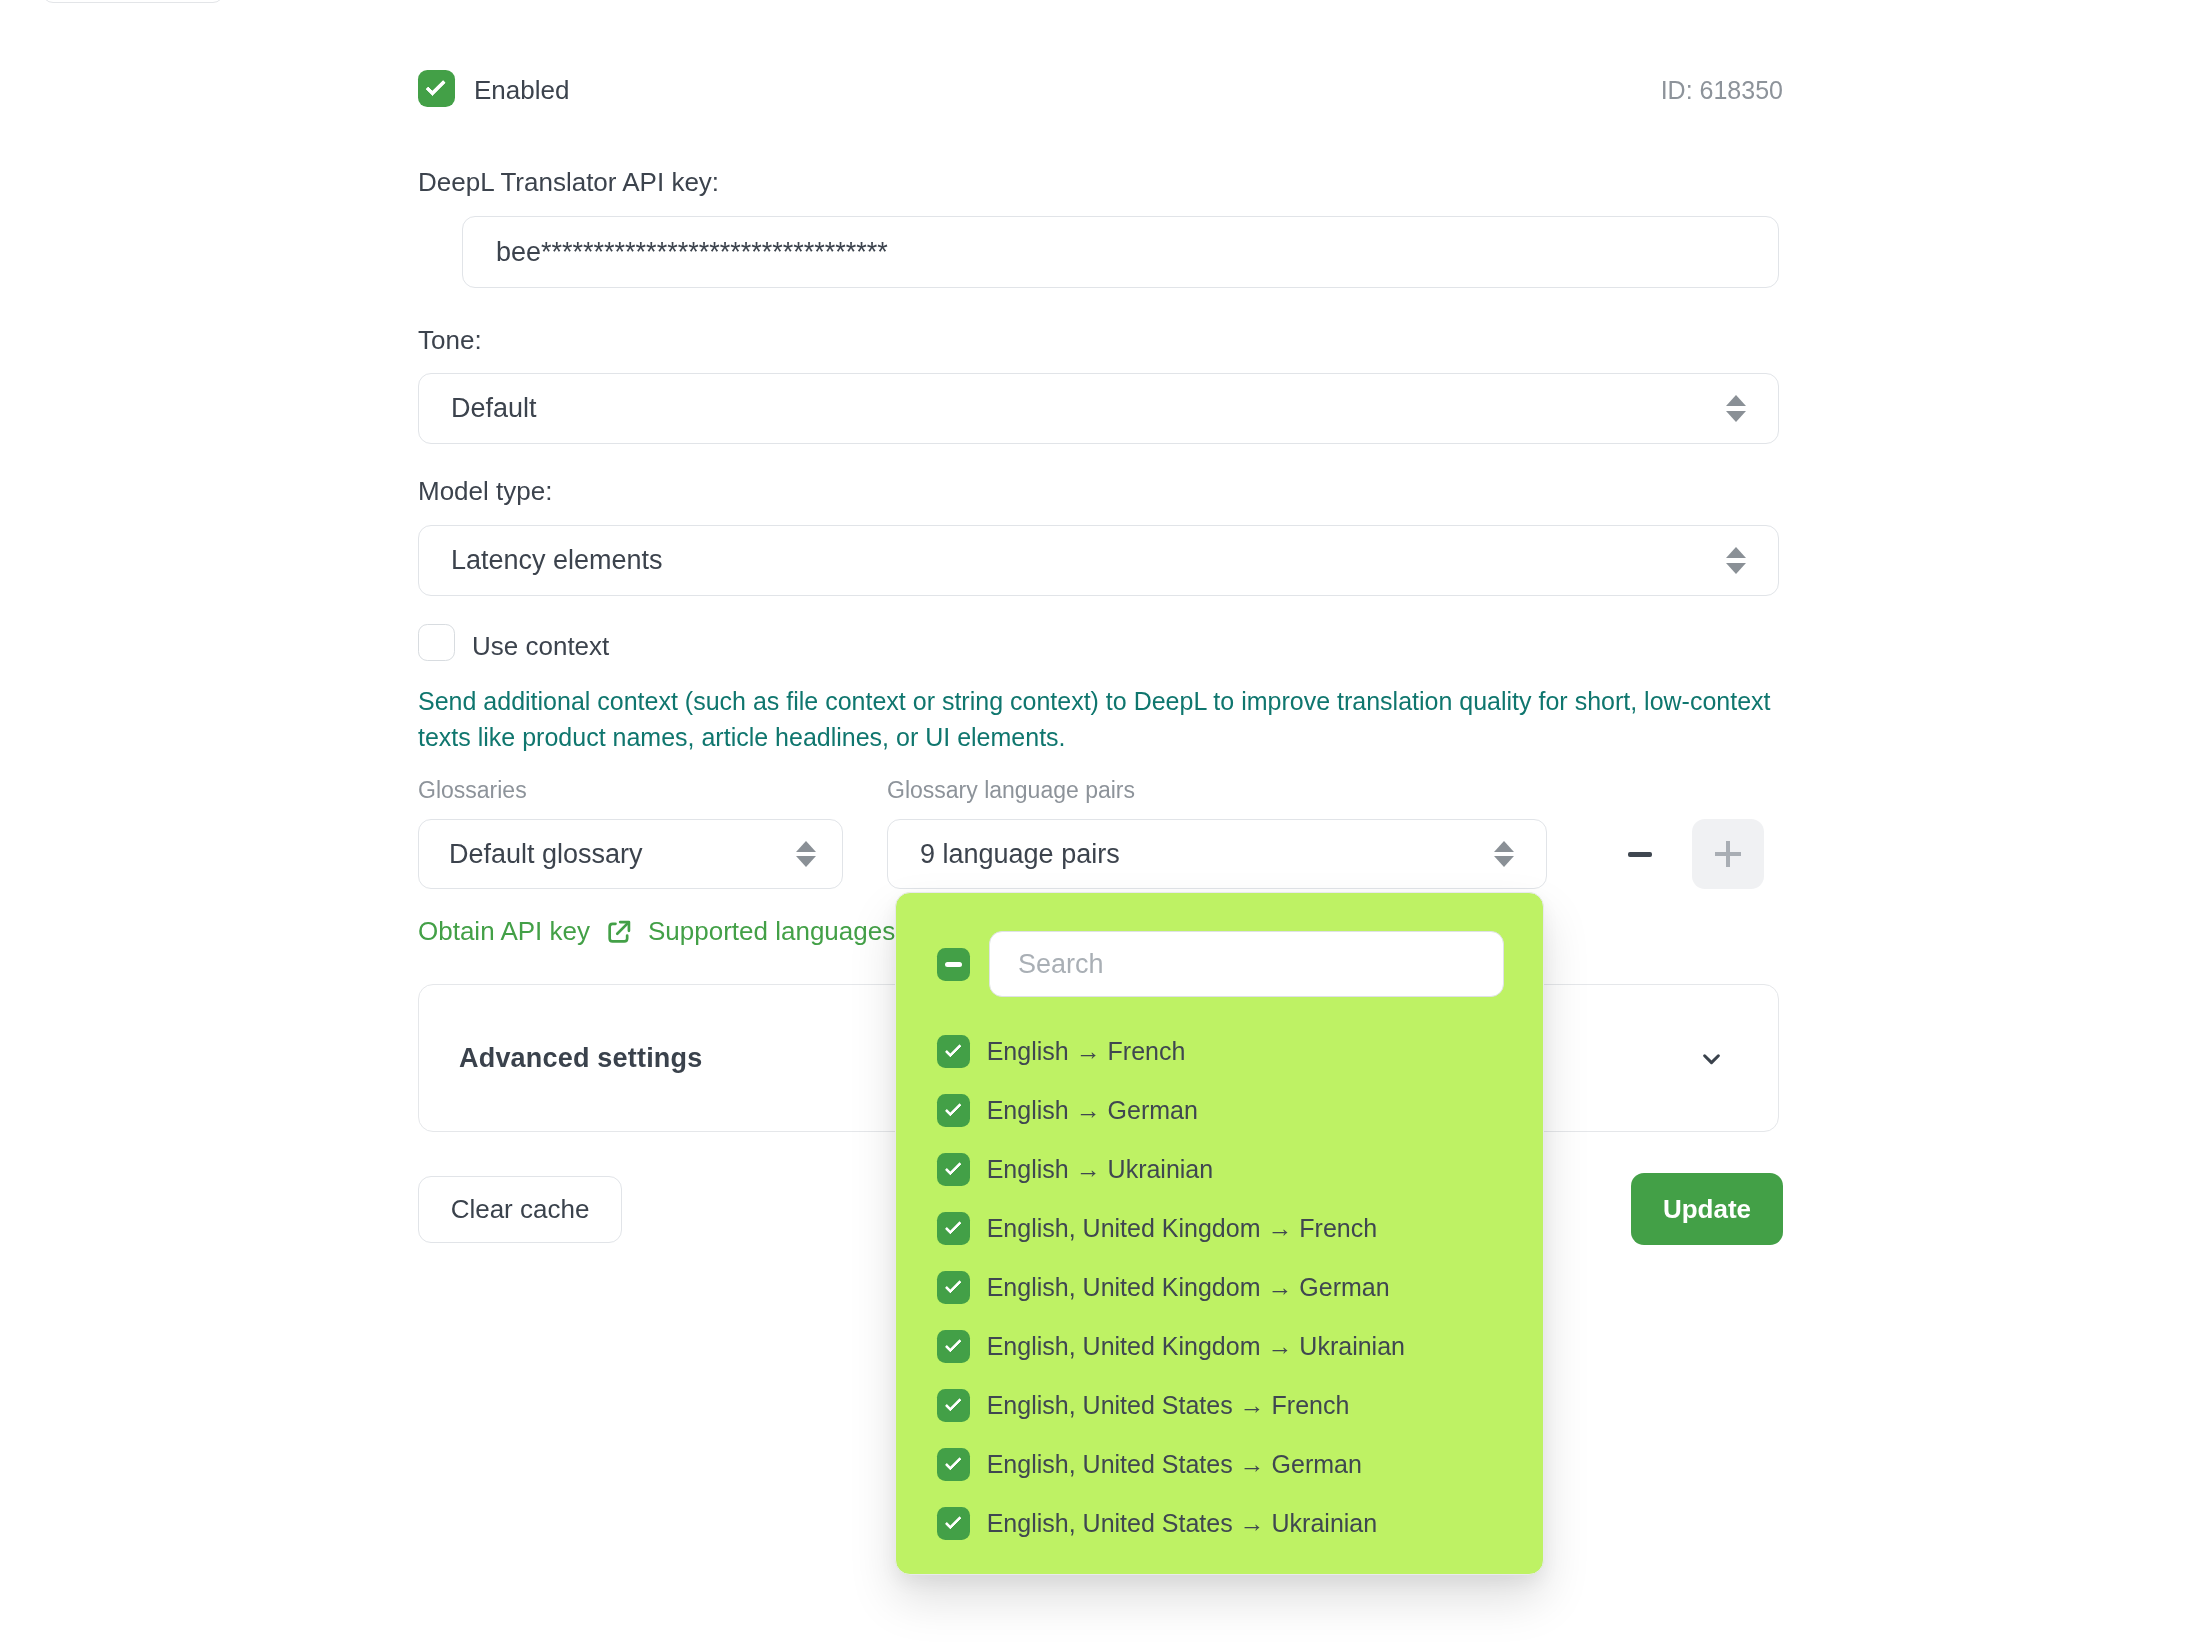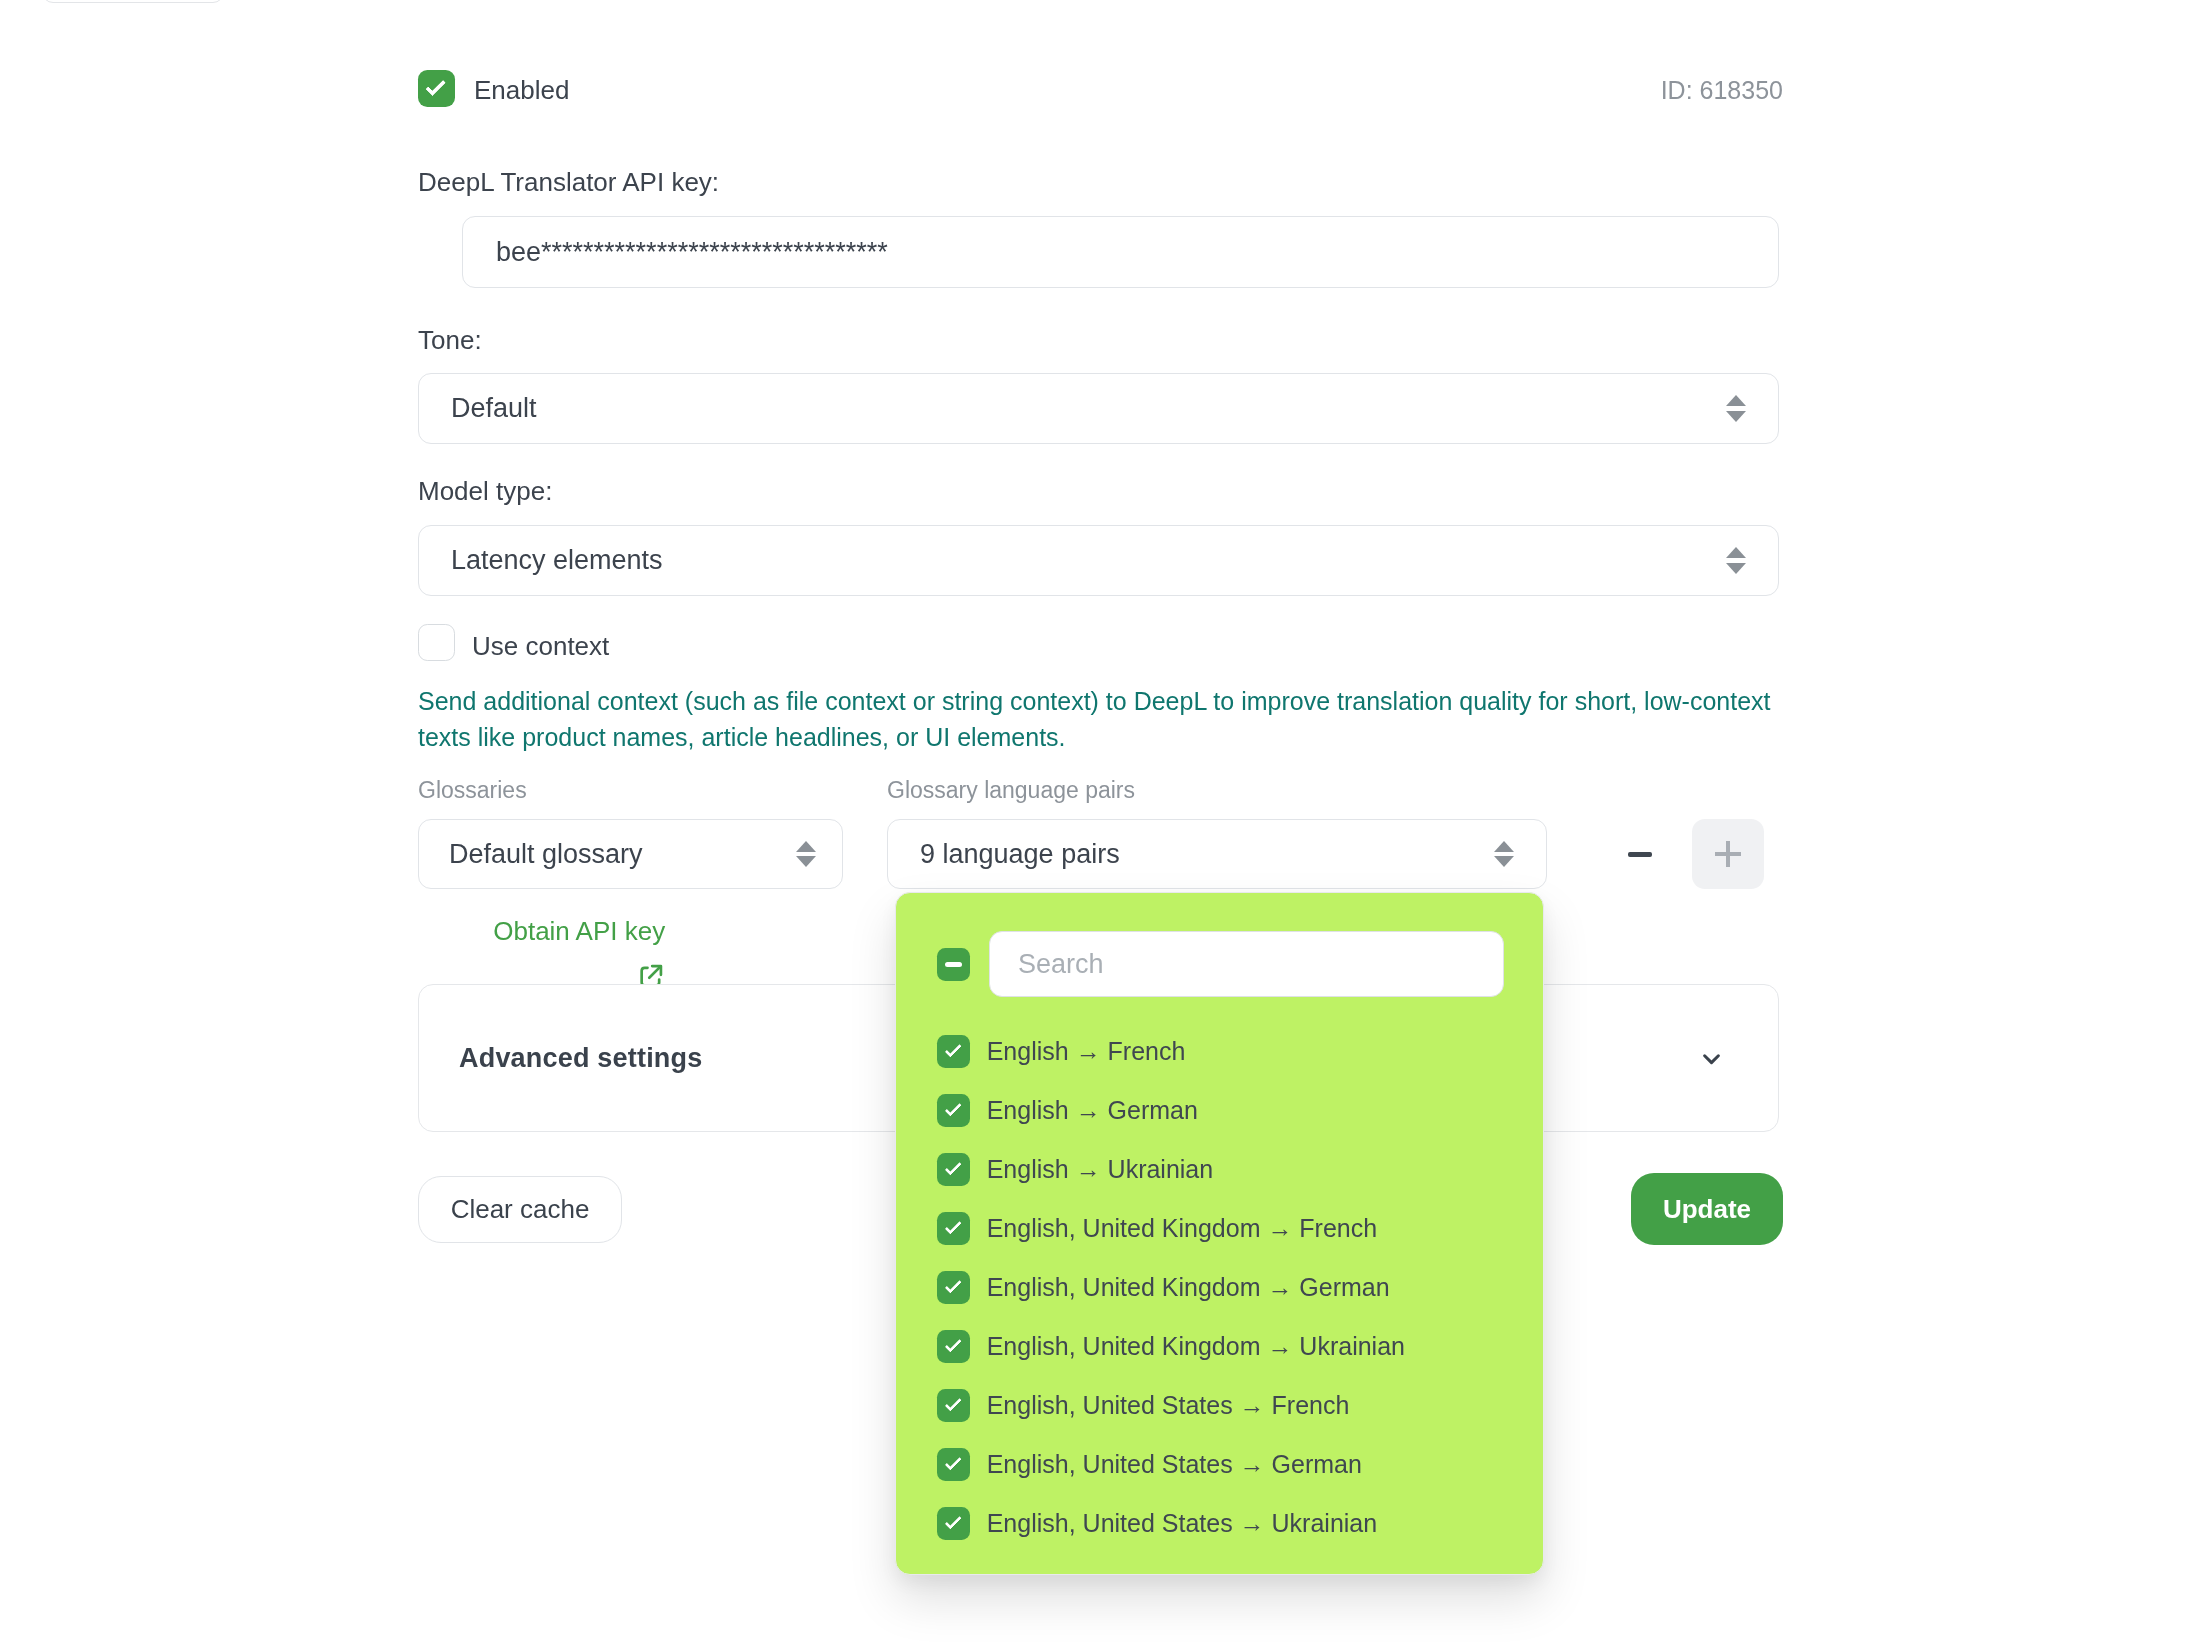--- a/index.html
+++ b/index.html
@@ -35,27 +35,27 @@
     display:flex; align-items:center; justify-content:space-between; padding:0 32px; cursor:pointer; }
 
   .caret-icon { display:flex; flex-direction:column; align-items:center; gap:4.6px; }
   .caret-icon i { display:block; width:0; height:0; border-left:10.2px solid transparent; border-right:10.2px solid transparent; }
   .caret-icon .up { border-bottom:11px solid #8a9096; }
   .caret-icon .down { border-top:11px solid #8a9096; }
 
   .desc { font-size:25px; line-height:36px; color:#0f766e; }
 
   .link { color:#43a047; font-size:26px; text-decoration:none; cursor:pointer; }
-  .links-row { display:flex; align-items:flex-end; gap:15px;flex-direction:column; }
+  .links-row { display:flex; align-items:center; gap:15px; }
 
   .panel { background:#fff; border:0.9px solid #e5e7ea; border-radius:15px; display:flex; align-items:center;
     justify-content:space-between; padding:0 50px 0 40px; }
   .panel-title { font-size:27px; font-weight:600; color:#3a424c; letter-spacing:0.2px; }
 
-  .btn { display:flex; align-items:center; justify-content:center; border-radius:23px; font-size:26px; cursor:pointer; }
+  .btn { display:flex; align-items:center; justify-content:center; border-radius:13px; font-size:26px; cursor:pointer; }
   .btn-outline { background:#fff; border:0.9px solid #e1e4e8; color:#3a424c; }
   .btn-green { background:#43a047; color:#fff; font-weight:600; border:none; }
 
   .icon-btn { display:flex; align-items:center; justify-content:center; border-radius:13px; cursor:pointer; }
   .minus-glyph { width:24px; height:4.6px; background:#3f4750; border-radius:1.9px; }
   .plus-btn { background:#f0f1f3; }
   .plus-glyph { position:relative; width:26px; height:26px; }
   .plus-glyph::before { content:""; position:absolute; left:0; top:11px; width:26px; height:3.7px; background:#a9aeb4; }
   .plus-glyph::after { content:""; position:absolute; left:11px; top:0; width:3.7px; height:26px; background:#a9aeb4; }
 

